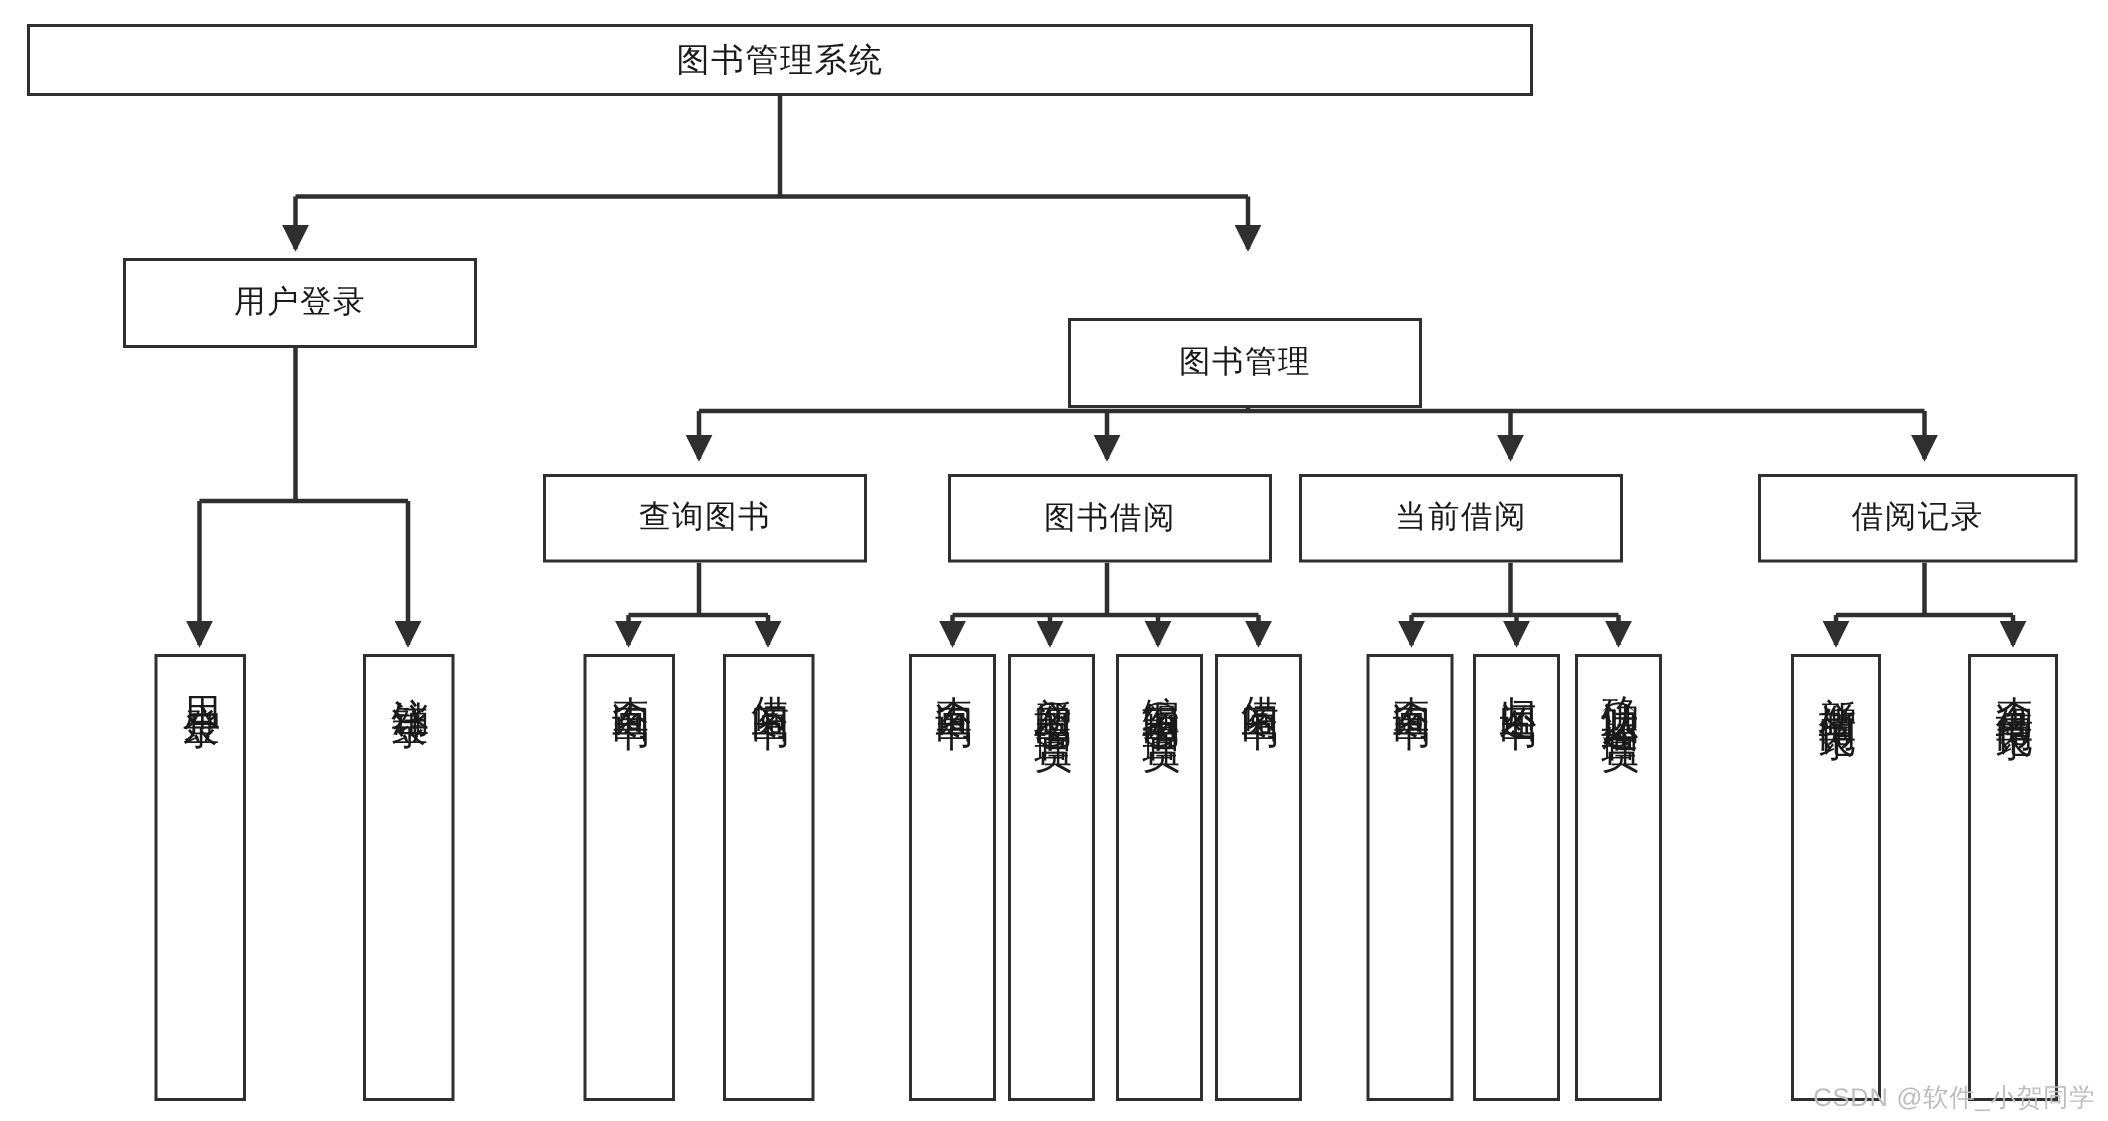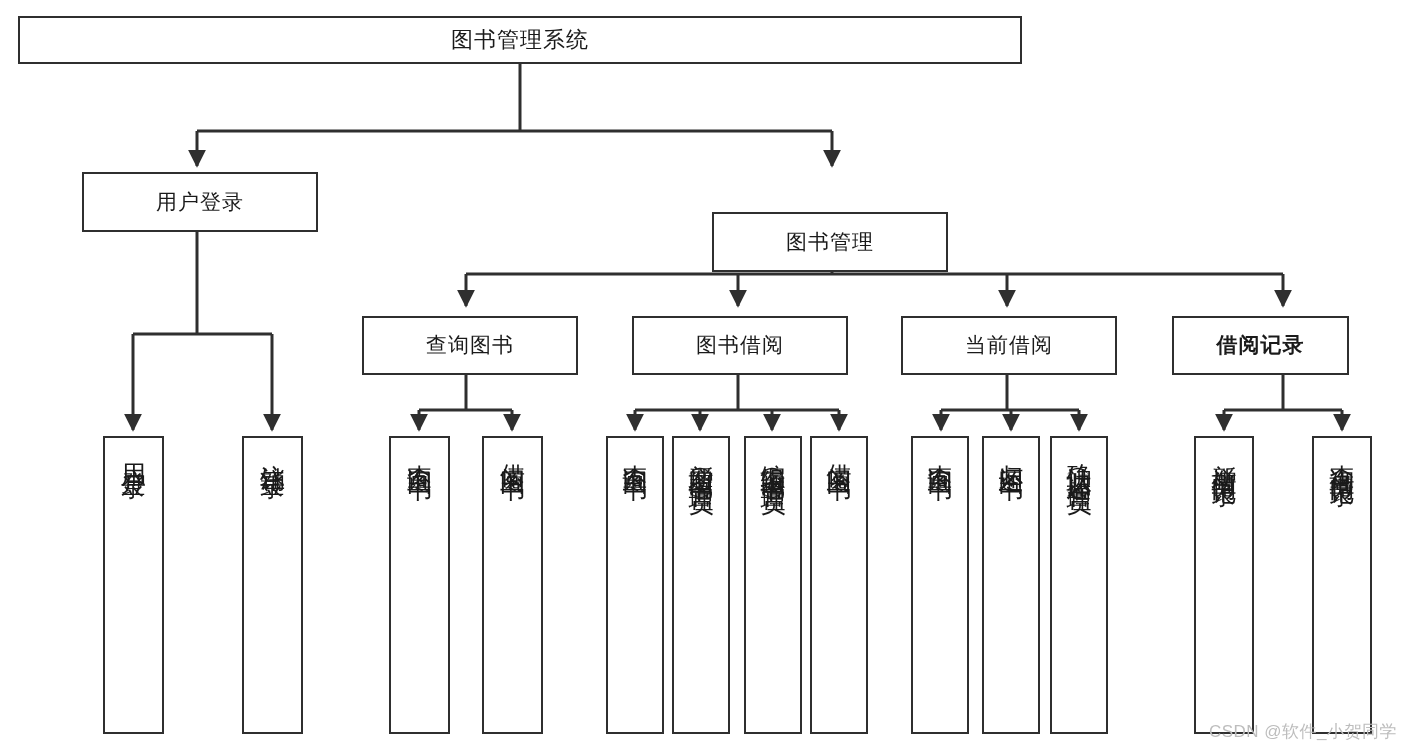--- a/index.html
+++ b/index.html
@@ -131,24 +131,24 @@
   <div class="node h" style="left:712px;top:172px;width:236px;height:60px;margin-top:40px;">
     <span class="label">图书管理</span>
   </div>
 
   <div class="node h" style="left:362px;top:316px;width:216px;height:59px;">
     <span class="label">查询图书</span>
   </div>
   <div class="node h" style="left:632px;top:316px;width:216px;height:59px;font-family:Liberation Serif, serif;">
     <span class="label">图书借阅</span>
   </div>
-  <div class="node h" style="left:901px;top:316px;width:216px;height:59px;">
+  <div class="node h" style="left:866px;top:316px;width:216px;height:59px;">
     <span class="label">当前借阅</span>
   </div>
-  <div class="node h" style="left:1172px;top:316px;width:177px;height:59px;font-weight:bold;">
+  <div class="node h" style="left:1172px;top:316px;width:213px;height:59px;">
     <span class="label">借阅记录</span>
   </div>
 
   <div class="node v" style="left:103px;top:436px;width:61px;height:298px;">
     <span class="label">用户登录</span>
   </div>
   <div class="node v" style="left:242px;top:436px;width:61px;height:298px;">
     <span class="label">注销登录</span>
   </div>
 

